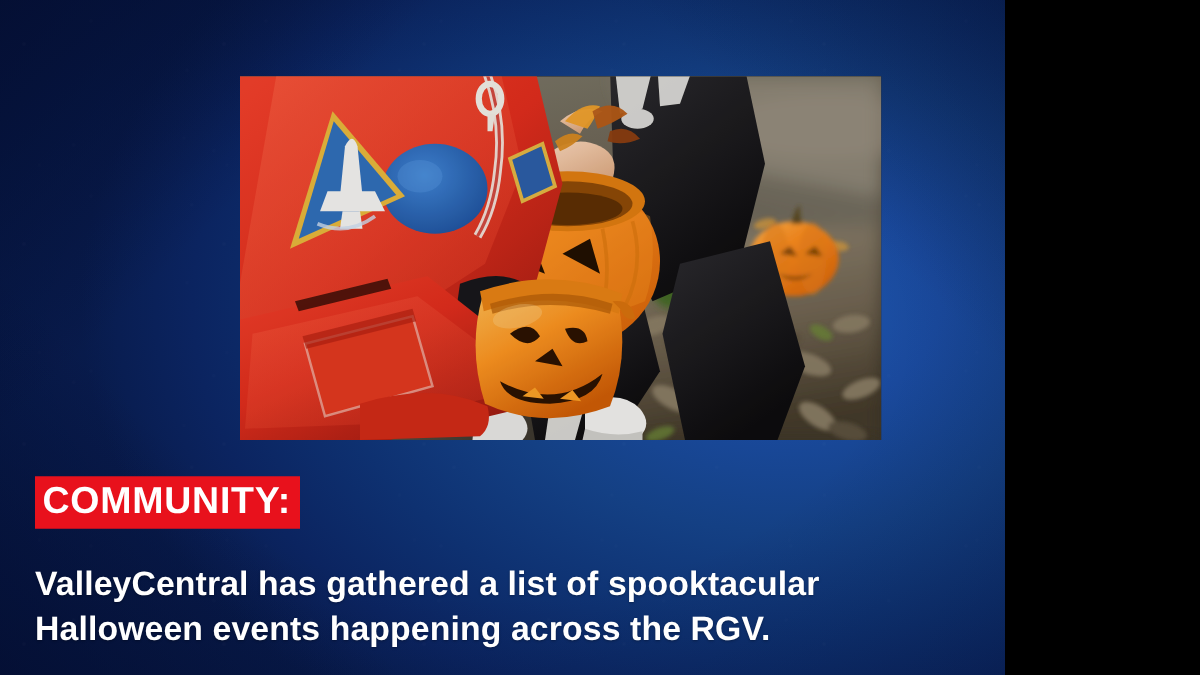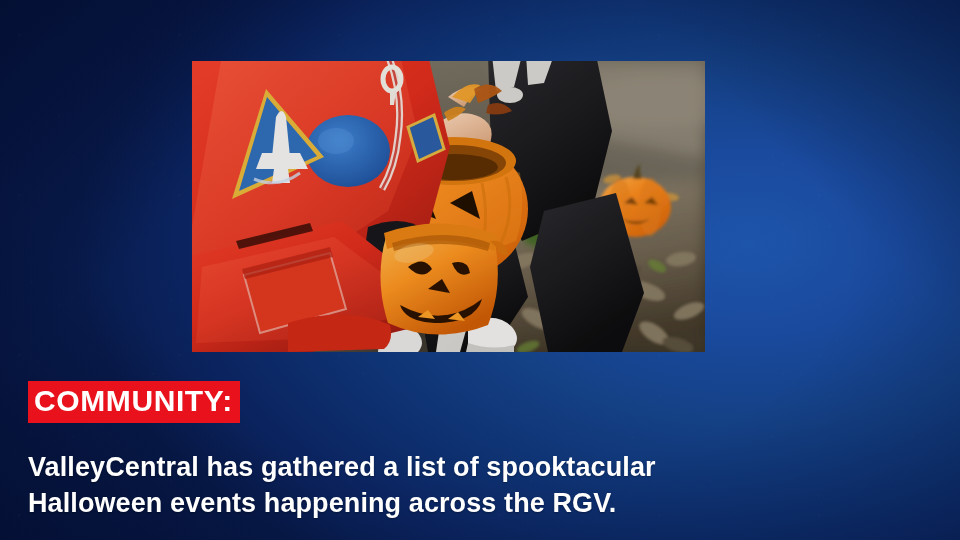--- a/index.html
+++ b/index.html
@@ -6,21 +6,21 @@
     margin: 0;
     padding: 0;
     background: #000;
   }
   body {
     font-family: "Liberation Sans", sans-serif;
   }
 
   #slide {
     position: relative;
-    width: 960px;
+    width: 804px;
     height: 540px;
     overflow: hidden;
     background: #0d2a63;
   }
 
   
   .bg-base {
     position: absolute;
     inset: 0;
     background:

